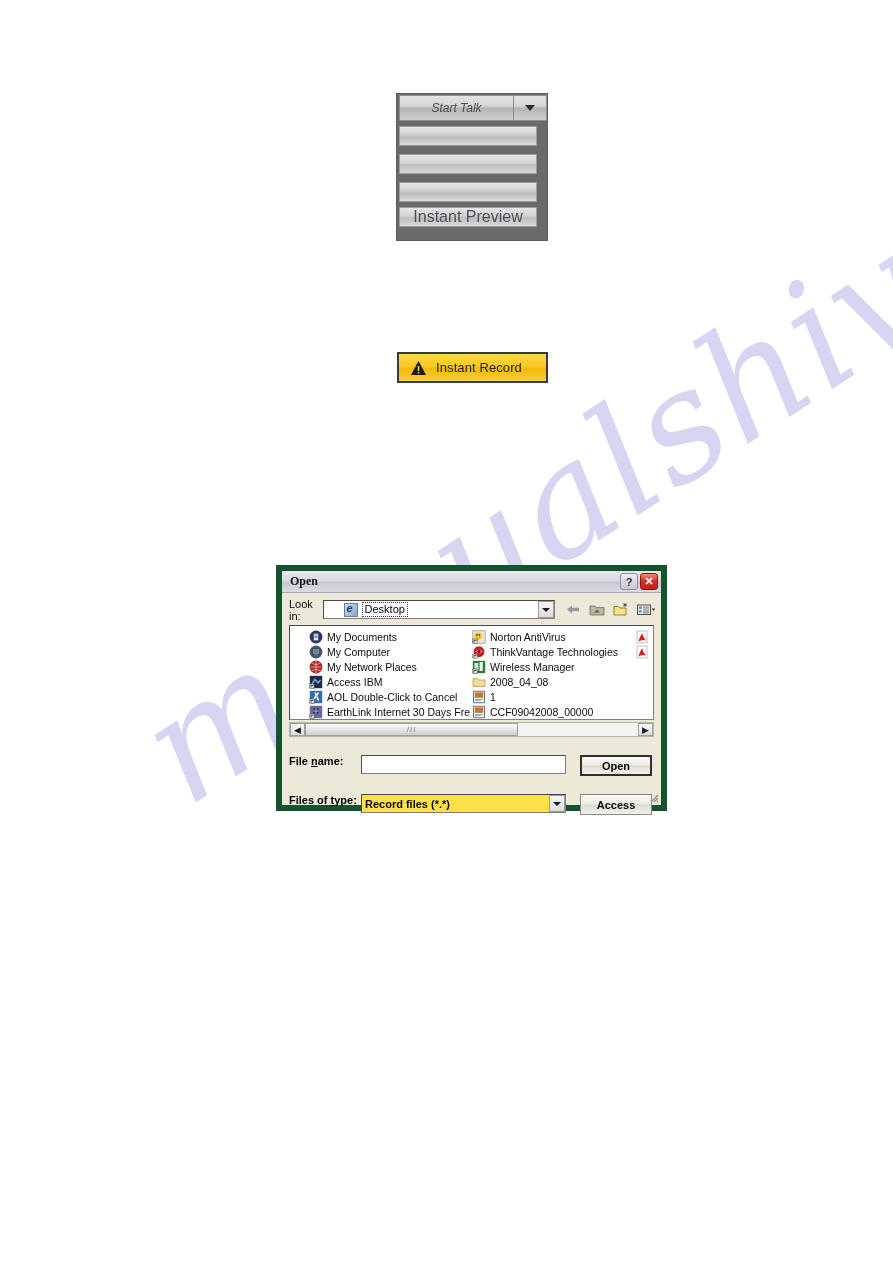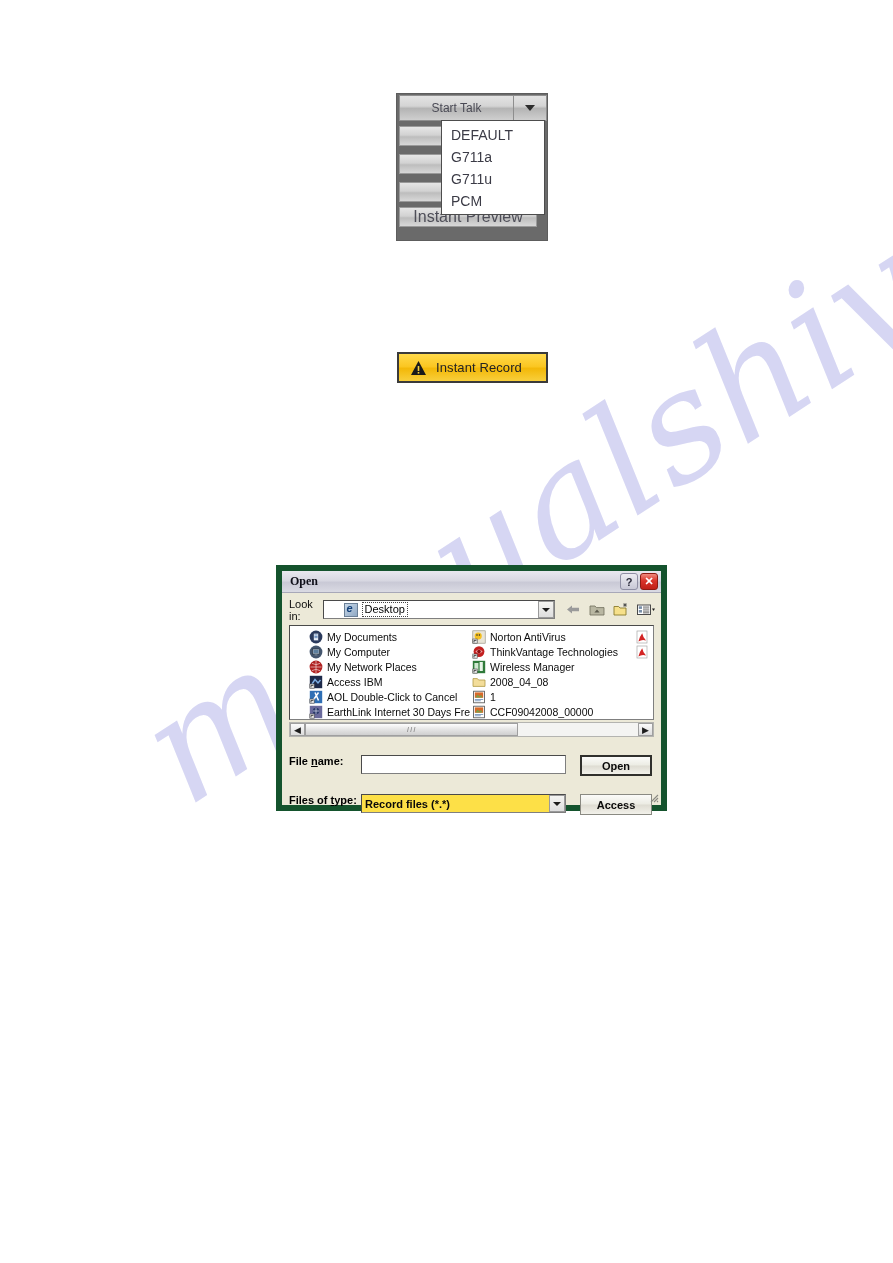--- a/index.html
+++ b/index.html
@@ -65,20 +65,21 @@
     flex: 1 1 auto;
     background: linear-gradient(to bottom, #e3e3e3 0%, #d4d4d4 42%, #b4b4b4 52%, #cfcfcf 100%);
     border: 1px solid #8e8e8e;
     border-right: none;
     display: flex;
     align-items: center;
     justify-content: center;
     font-size: 12px;
     color: #4a4a55;
     box-sizing: border-box;
+    font-style: italic;
   }
   #talk-dropdown-button {
     width: 34px;
     background: linear-gradient(to bottom, #e3e3e3 0%, #d4d4d4 42%, #b4b4b4 52%, #cfcfcf 100%);
     border: 1px solid #8e8e8e;
     display: flex;
     align-items: center;
     justify-content: center;
     box-sizing: border-box;
   }
@@ -444,26 +445,20 @@
   <div class="talk-bg-row" id="talk-bg-row-2"></div>
   <div class="talk-bg-row" id="talk-bg-row-3">Instant Preview</div>
 
   <div id="talk-button-row">
     <div id="talk-main-button">Start Talk</div>
     <div id="talk-dropdown-button">
       <span class="caret-down"></span>
     </div>
   </div>
 
-  <div id="talk-menu">
-    <div class="talk-menu-item">DEFAULT</div>
-    <div class="talk-menu-item">G711a</div>
-    <div class="talk-menu-item">G711u</div>
-    <div class="talk-menu-item">PCM</div>
-  </div>
 </div>
 
 <div class="fig" id="fig-record">
   <span id="record-warning-icon">
     <svg width="17" height="16" viewBox="0 0 17 16">
       <polygon points="8.5,1 16,15 1,15" fill="#1a1a1a"></polygon>
       <rect x="7.7" y="6" width="1.6" height="5" fill="#f8cf3c"></rect>
       <rect x="7.7" y="12" width="1.6" height="1.6" fill="#f8cf3c"></rect>
     </svg>
   </span>

